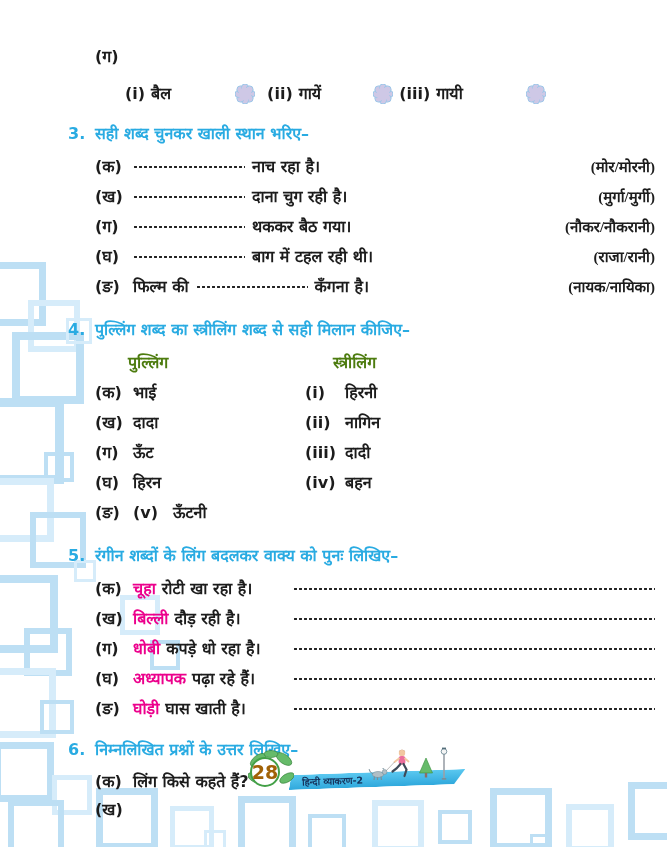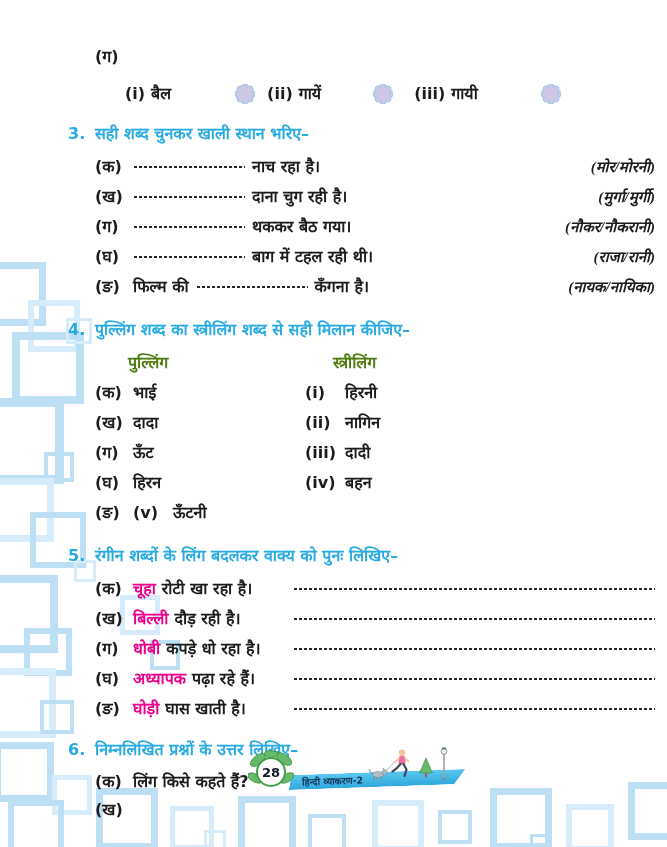--- a/index.html
+++ b/index.html
@@ -22,42 +22,42 @@
   .opt{white-space:nowrap}
   .opt .optlbl{margin-right:6px}
   .bubble{flex:0 0 20px;height:20px}
   .qhead{display:flex;color:#29ABE2;margin:15px 0 5px -27px;line-height:26px}
   .qnum{flex:0 0 27px}
   .pre:not(:empty){margin-right:7px}
   .dots{flex:0 0 112px;height:12px;
     background-image:radial-gradient(circle,#222 1.1px,transparent 1.5px);
     background-size:5px 12px;background-repeat:repeat-x;background-position:0 40%}
   .post{margin-left:7px}
-  .choices{margin-left:auto;font-family:"Liberation Serif",serif;font-style:italic;font-size:15px}
+  .choices{margin-left:auto;font-family:"Liberation Serif",serif;font-size:15px}
   .colhead{display:flex;color:#4d7c0f;line-height:30px;margin-top:0}
   .colhead .c1{margin-left:33px;width:205px}
   .m-male{flex:0 0 172px}
   .m-num{flex:0 0 40px}
   .sent{flex:0 0 160px;white-space:nowrap}
   .cword{color:#EC008C;margin-right:6px}
   .aline{flex:1;height:12px;
     background-image:radial-gradient(circle,#222 1.1px,transparent 1.5px);
     background-size:5px 12px;background-repeat:repeat-x;background-position:0 40%}
   .q6row{line-height:28px}
   
   .footer{position:absolute;left:248px;top:748px;width:240px;height:58px;z-index:2}
   .ribbon{position:absolute;left:42px;top:24px;width:174px;height:15px;
     background:linear-gradient(#5BC8F0,#2FA8DC);transform:rotate(-2deg) skewX(-12deg);
     display:flex;align-items:center;padding-left:12px;
     clip-path:polygon(0 0,100% 0,95% 100%,0 100%)}
   .ribbon span{transform:skewX(12deg);font-size:9.5px;color:#15325B;white-space:nowrap}
   .badge{position:absolute;left:0;top:2px;width:46px;height:44px}
-  .badge .num{position:absolute;left:8px;top:7px;width:30px;height:30px;border-radius:50%;
+  .badge .num{position:absolute;left:2px;top:7px;width:30px;height:30px;border-radius:50%;
     background:#fff;border:2.5px solid #43A047;display:flex;align-items:center;justify-content:center;
-    font-size:13px;color:#0f172a}
+    font-size:19px;color:#a16207}
   .illus{position:absolute;left:118px;top:-2px;width:100px;height:38px}
 </style>
 </head>
 <body>
 
 <div class="page">
 
   <div>
     <div class="sq" style="left:-18px;top:262px;width:64px;height:64px;border-width:7px"></div>
     <div class="sq lt" style="left:28px;top:300px;width:52px;height:52px;border-width:6px"></div>
@@ -117,21 +117,21 @@
             <circle cx="14.5" cy="14.5" r="3.6"></circle>
             <circle cx="10" cy="16.4" r="3.6"></circle>
             <circle cx="5.5" cy="14.5" r="3.6"></circle>
             <circle cx="3.6" cy="10" r="3.6"></circle>
             <circle cx="5.5" cy="5.5" r="3.6"></circle>
             <circle cx="10" cy="3.6" r="3.6"></circle>
             <circle cx="14.5" cy="5.5" r="3.6"></circle>
         </g>
           <circle cx="10" cy="10" r="6.6" fill="#CEC8E6"></circle>
       </svg>
-      <span class="opt" style="margin-left:21px"><span class="optlbl">(iii)</span><span>गायी</span></span>
+      <span class="opt" style="margin-left:6px"><span class="optlbl">(iii)</span><span>गायी</span></span>
       <svg class="bubble" style="margin-left:63px" viewBox="0 0 20 20">
         <g fill="#CEC8E6" stroke="#9CC7E9" stroke-width="1">
           <circle cx="16.4" cy="10" r="3.6"></circle>
             <circle cx="14.5" cy="14.5" r="3.6"></circle>
             <circle cx="10" cy="16.4" r="3.6"></circle>
             <circle cx="5.5" cy="14.5" r="3.6"></circle>
             <circle cx="3.6" cy="10" r="3.6"></circle>
             <circle cx="5.5" cy="5.5" r="3.6"></circle>
             <circle cx="10" cy="3.6" r="3.6"></circle>
             <circle cx="14.5" cy="5.5" r="3.6"></circle>

